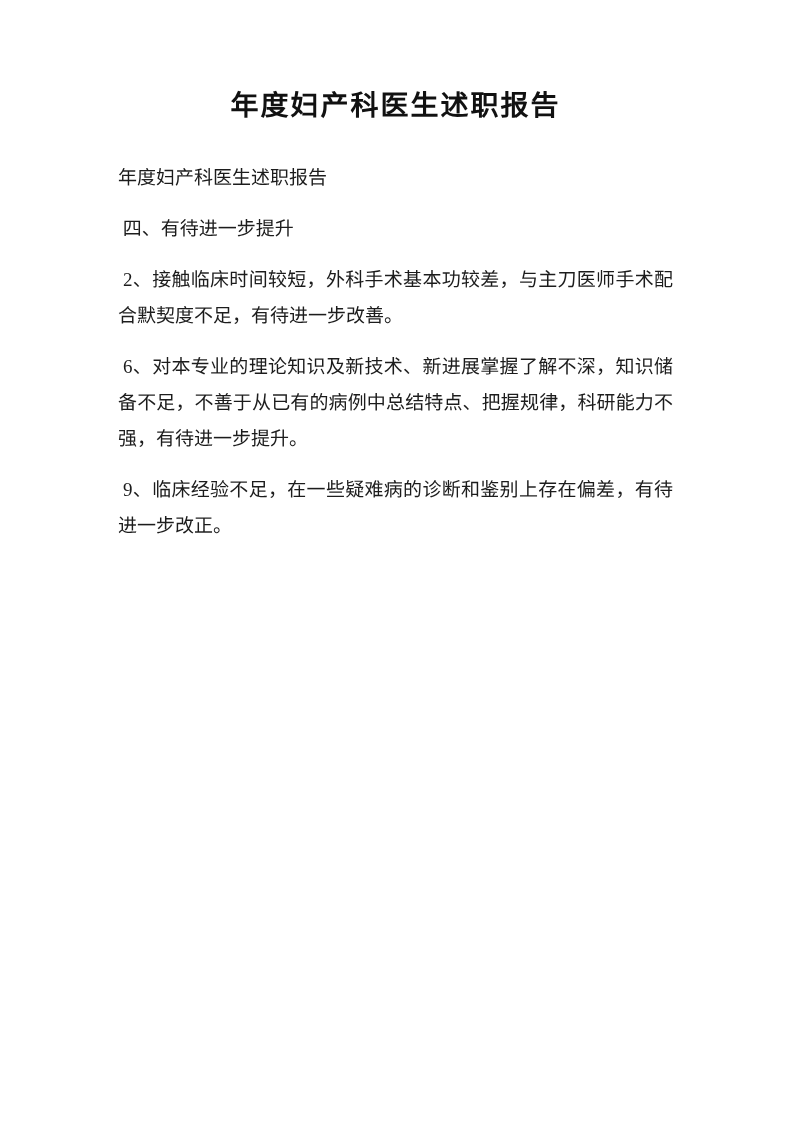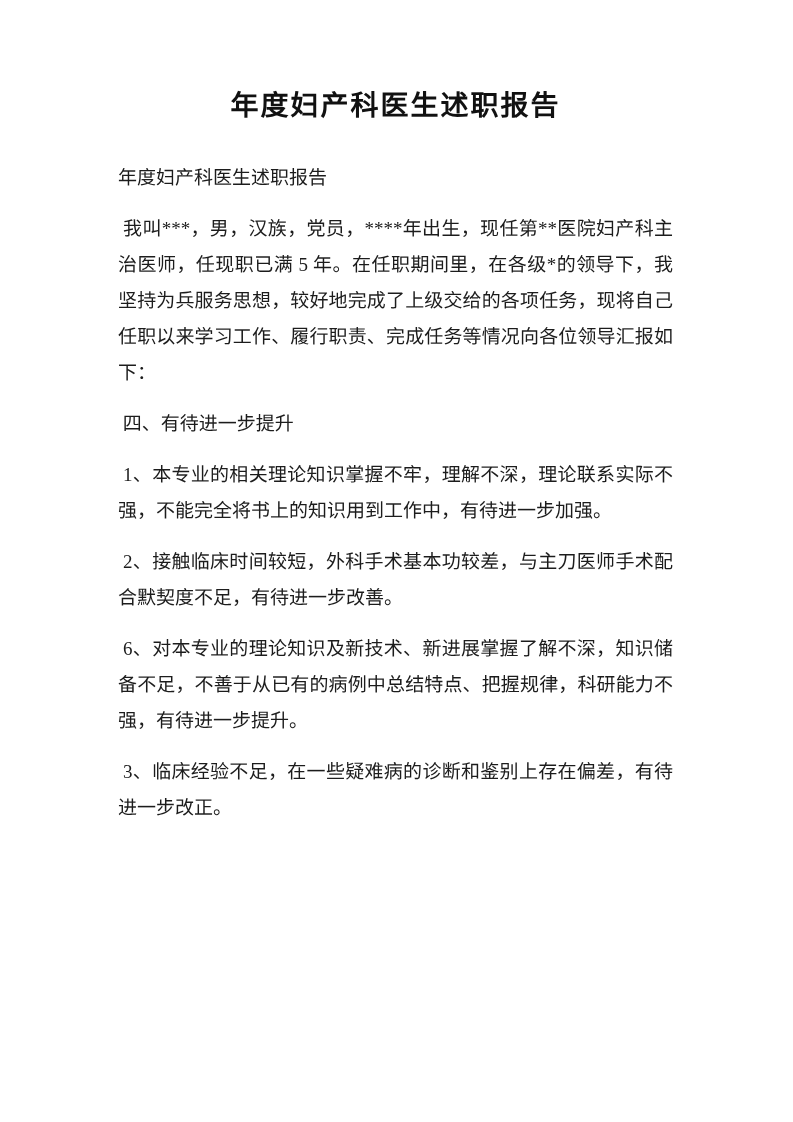--- a/index.html
+++ b/index.html
@@ -47,26 +47,24 @@
 </style>
 </head>
 <body>
 
 <div class="doc-page">
 
   <h1 class="doc-title">年度妇产科医生述职报告</h1>
 
   <p class="doc-para subtitle">年度妇产科医生述职报告</p>
 
-  <p class="doc-para"> 我叫***，男，汉族，党员，****年出生，现任第**医院妇产科主治医师，任现职已满 5 年。在任职期间里，在各级*的领导下，我坚持为兵服务思想，较好地完成了上级交给的各项任务，现将自己任职以来学习工作、履行职责、完成任务等情况向各位领导汇报如下：</p>
 
   <p class="doc-para"> 四、有待进一步提升</p>
 
-  <p class="doc-para"> 1、本专业的相关理论知识掌握不牢，理解不深，理论联系实际不强，不能完全将书上的知识用到工作中，有待进一步加强。</p>
 
   <p class="doc-para"> 2、接触临床时间较短，外科手术基本功较差，与主刀医师手术配合默契度不足，有待进一步改善。</p>
 
   <p class="doc-para"> 6、对本专业的理论知识及新技术、新进展掌握了解不深，知识储备不足，不善于从已有的病例中总结特点、把握规律，科研能力不强，有待进一步提升。</p>
 
-  <p class="doc-para"> 3、临床经验不足，在一些疑难病的诊断和鉴别上存在偏差，有待进一步改正。</p>
+  <p class="doc-para"> 9、临床经验不足，在一些疑难病的诊断和鉴别上存在偏差，有待进一步改正。</p>
 
 
 </div>
 
 </body></html>

